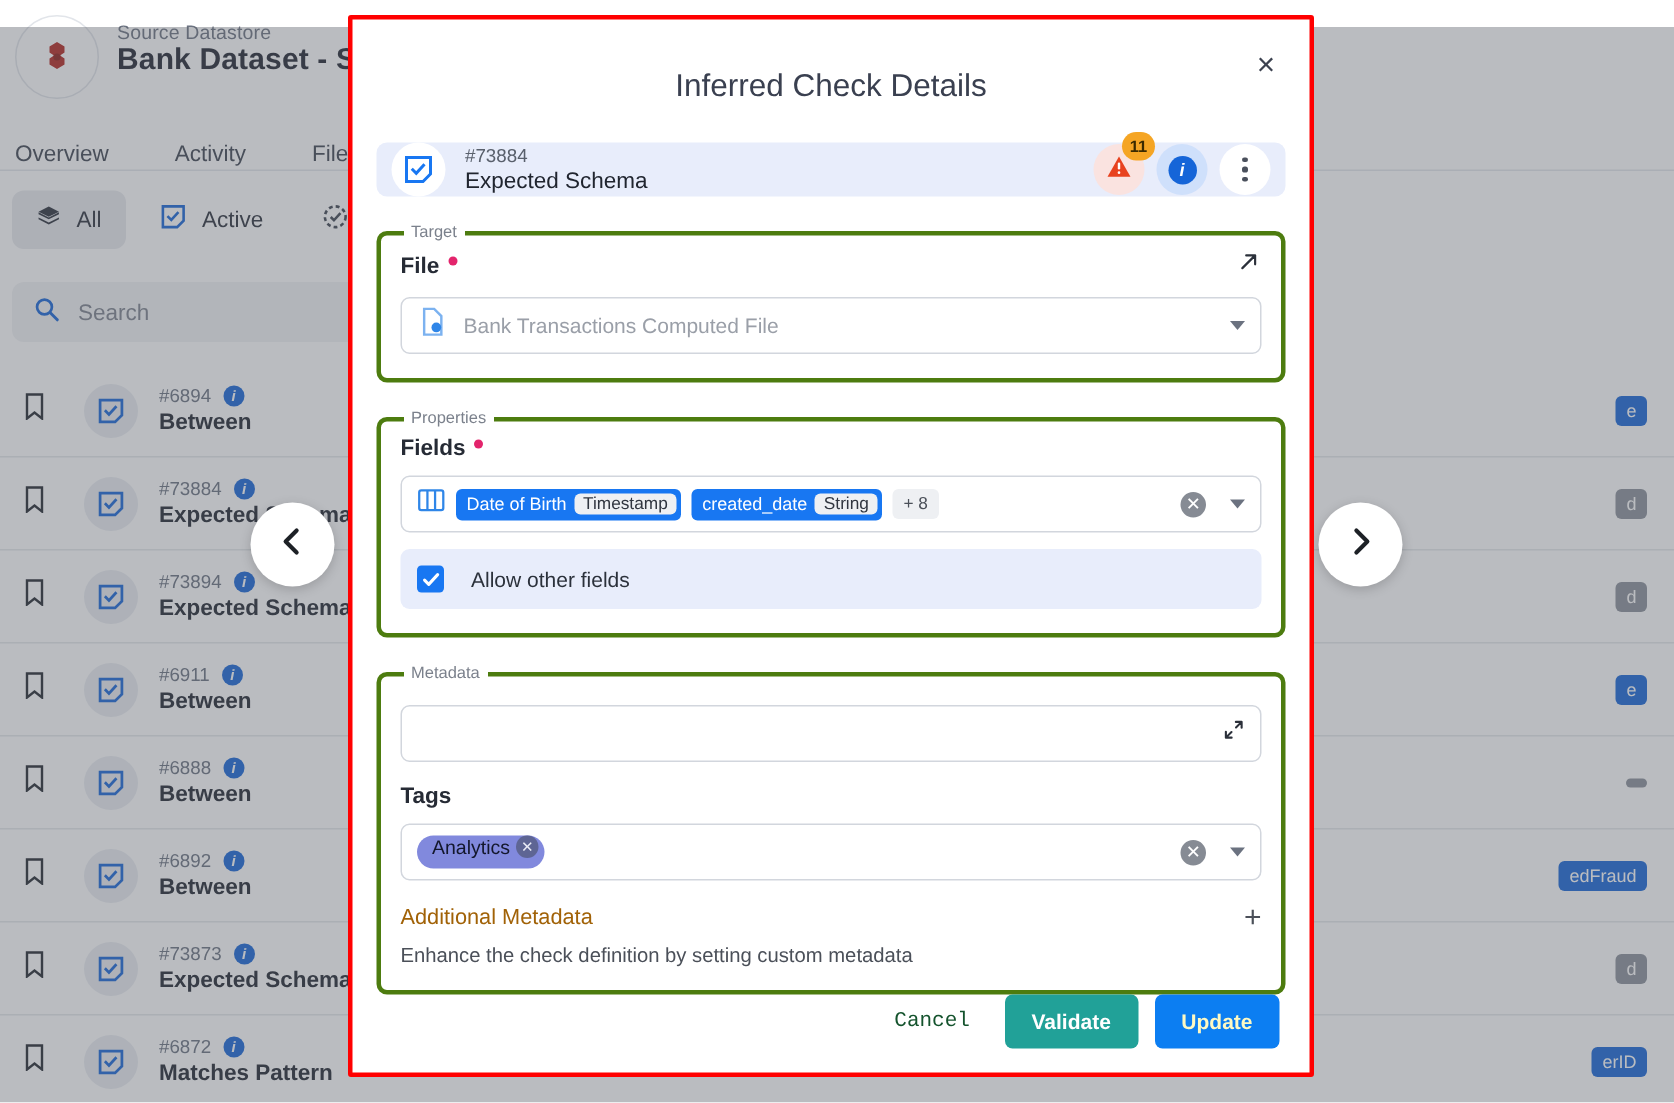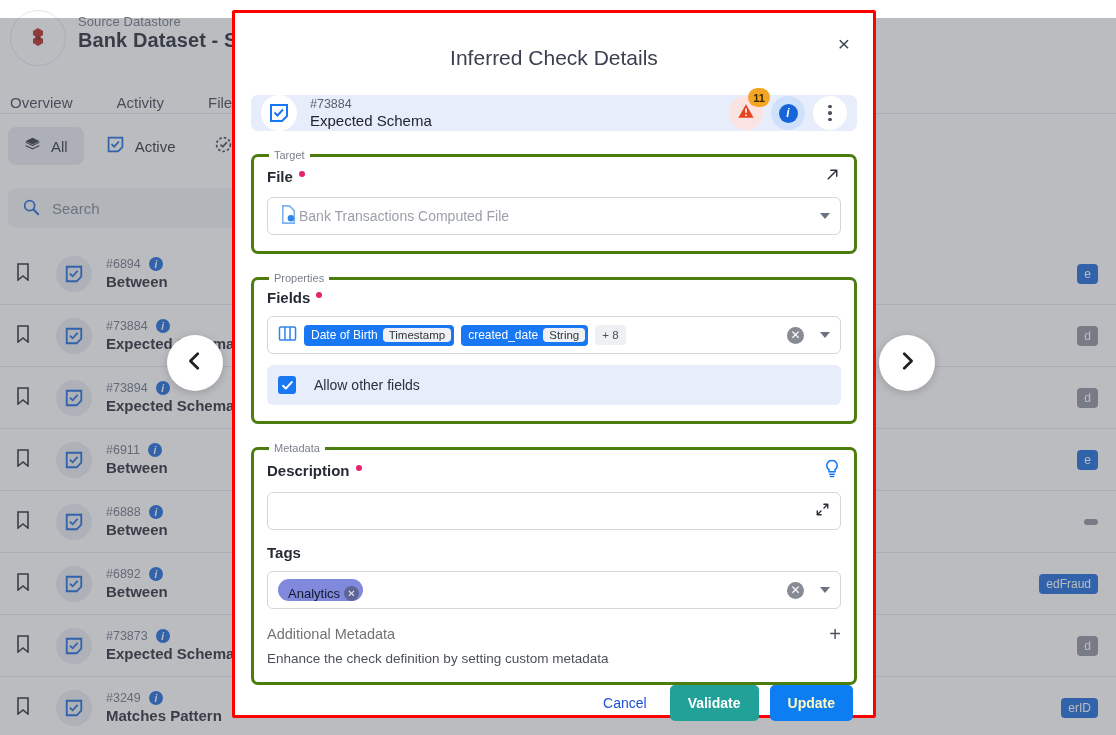--- a/index.html
+++ b/index.html
@@ -153,21 +153,21 @@
     font-size: 15px; font-weight: bold; color: #262b35;
     display: flex; align-items: center; gap: 6px;
   }
   .req-dot { width: 6px; height: 6px; border-radius: 50%; background: #e3246c; display: inline-block; margin-bottom: 6px; }
   .spacer { flex: 1; }
 
   .select-box {
     margin-top: 10px; height: 38px; border: 1px solid #d2d6dd; border-radius: 6px;
     display: flex; align-items: center; padding: 0 10px; background: #fff;
   }
-  .select-ph { font-size: 14px; color: #9a9fa8; }
+  .select-ph { font-size: 14px; color: #9a9fa8; margin-left: 10px; }
   .caret {
     margin-left: auto; width: 0; height: 0;
     border-left: 5px solid transparent; border-right: 5px solid transparent;
     border-top: 6px solid #6b7280;
   }
   .clear-x {
     width: 17px; height: 17px; border-radius: 50%; background: #868b94;
     color: #fff; font-size: 12px; display: flex; align-items: center;
     justify-content: center; cursor: pointer; margin-left: auto; line-height: 1;
   }
@@ -183,21 +183,21 @@
   }
   .chip .ctype {
     margin: 0 3px 0 5px; background: #eef0f3; color: #30353f; border-radius: 4px;
     padding: 1px 6px; font-size: 11.5px;
   }
   .chip-more {
     display: inline-flex; align-items: center; height: 20px; border-radius: 4px;
     background: #eef0f3; color: #4b5059; font-size: 11.5px; padding: 0 7px;
   }
   .tag-chip {
-    display: inline-flex; align-items: flex-end; height: 22px; border-radius: 11px;
+    display: inline-flex; align-items: flex-start; height: 22px; border-radius: 11px;
     background: #8189dd; color: #13172c; font-size: 13px; padding: 0 4px 0 10px;
     white-space: nowrap;
   }
   .tag-chip .tx {
     margin-left: 4px; width: 15px; height: 15px; border-radius: 50%;
     background: #5e6594; color: #e9ebf6; font-size: 10px;
     display: flex; align-items: center; justify-content: center; cursor: pointer;
   }
 
   .allow-row {
@@ -210,31 +210,31 @@
   }
   .allow-txt { font-size: 14px; color: #2b313b; }
 
   .desc-box {
     margin-top: 10px; height: 38px; border: 1px solid #d2d6dd; border-radius: 6px;
     display: flex; align-items: center; padding: 0 10px 0 16px; background: #fff;
   }
   .desc-txt { font-size: 14px; color: #52585f; }
 
   .am-row { margin-top: 15px; display: flex; align-items: center; }
-  .am-title { font-size: 14.5px; color: #737373; }
+  .am-title { font-size: 14.5px; color: #a16207; }
   .am-plus { margin-left: auto; font-size: 20px; color: #4b5059; cursor: pointer; line-height: 1; }
   .am-sub { margin-top: 7px; font-size: 13.5px; color: #4b5059; }
 
   .footer {
     margin-top: auto; display: flex; align-items: center; justify-content: flex-end;
     gap: 11px; padding: 0 20px 26px 0;
   }
   .btn { border: none; border-radius: 5px; font-size: 14px; cursor: pointer;
          font-family: "Liberation Sans", sans-serif; }
-  .btn-cancel { background: transparent; color: #1d4ed8; padding: 9px 12px; }
+  .btn-cancel { background: transparent; color: #14532d; padding: 9px 12px; font-family: Liberation Mono, monospace; }
   .btn-validate { background: #21a198; color: #fff; padding: 10px 18px; font-weight: bold; }
   .btn-update { background: #0c7ef2; color: #fef9c3; padding: 10px 18px; font-weight: bold; }
 </style>
 </head>
 <body>
 
 <div id="root">
 
   <div class="bg-layer">
 
@@ -435,21 +435,21 @@
               <path d="M2 1h10v16l-5-4-5 4z" fill="none" stroke="#22262e" stroke-width="1.6"></path>
             </svg></span>
         <span class="row-check-ic">
             <svg width="20" height="20" viewBox="0 0 22 22">
               <path d="M3 3h16v11l-5 5H3z" fill="none" stroke="#1565d8" stroke-width="2"></path>
               <path d="M6.5 10.5l3 3 5.5-6" fill="none" stroke="#1565d8" stroke-width="2"></path>
             </svg>
           </span>
         <span>
           <span class="row-id">
-              <span>#3249</span>
+              <span>#6872</span>
               <span class="info-dot">i</span>
             </span>
           <span class="row-name" style="display:block">Matches Pattern</span>
         </span>
         <span class="row-tag">erID</span>
       </div>
     </div>
 
     <div class="dim-overlay"></div>
   </div>
@@ -565,33 +565,20 @@
           <svg width="13" height="13" viewBox="0 0 14 14">
               <path d="M2.2 7.3l3 3 6.4-7" fill="none" stroke="#fff" stroke-width="2.2" stroke-linecap="round" stroke-linejoin="round"></path>
             </svg>
         </span>
         <span class="allow-txt">Allow other fields</span>
       </div>
     </fieldset>
 
     <fieldset class="fs">
       <legend>Metadata</legend>
-      <div class="fl-row">
-        <div class="fl-label">
-          <span>Description</span>
-          <span class="req-dot"></span>
-        </div>
-        <span class="spacer"></span>
-        <span>
-          <svg width="18" height="19" viewBox="0 0 18 20">
-              <path d="M9 1.6a5.3 5.3 0 0 0-3.2 9.6v2.3h6.4v-2.3A5.3 5.3 0 0 0 9 1.6z" fill="none" stroke="#1877f2" stroke-width="1.6"></path>
-              <path d="M6.6 16h4.8M7.3 18.4h3.4" stroke="#1877f2" stroke-width="1.6" stroke-linecap="round"></path>
-            </svg>
-        </span>
-      </div>
       <div class="desc-box">
         <span class="spacer"></span>
         <span>
           <svg width="15" height="15" viewBox="0 0 16 16">
               <path d="M9.5 2.4h4.1v4.1M13.6 2.4L9.6 6.4" fill="none" stroke="#2b303a" stroke-width="1.5" stroke-linecap="round" stroke-linejoin="round"></path>
               <path d="M6.5 13.6H2.4V9.5M2.4 13.6l4-4" fill="none" stroke="#2b303a" stroke-width="1.5" stroke-linecap="round" stroke-linejoin="round"></path>
             </svg>
         </span>
       </div>
 

